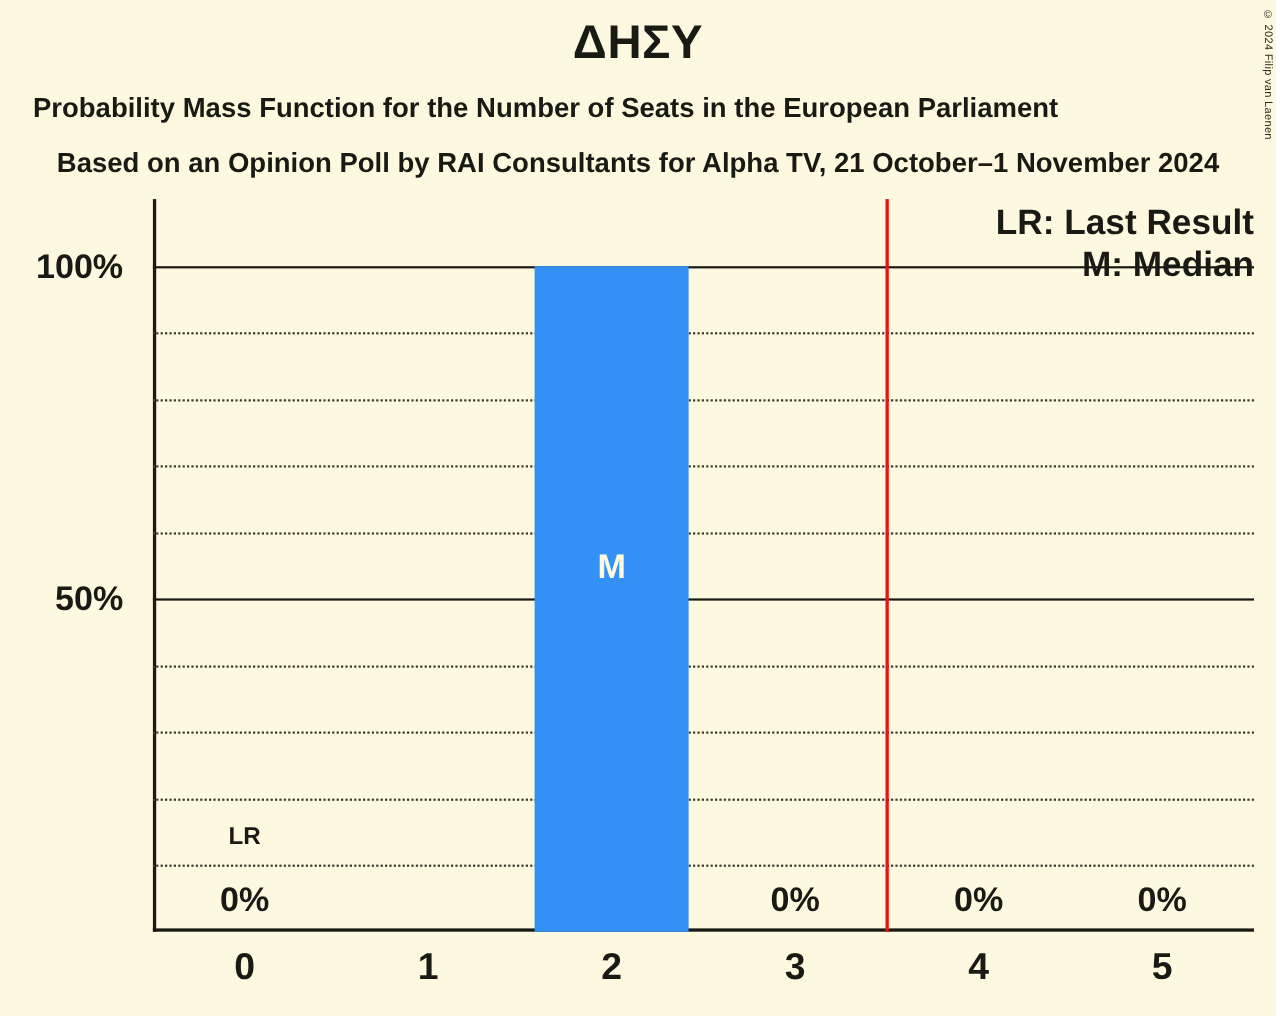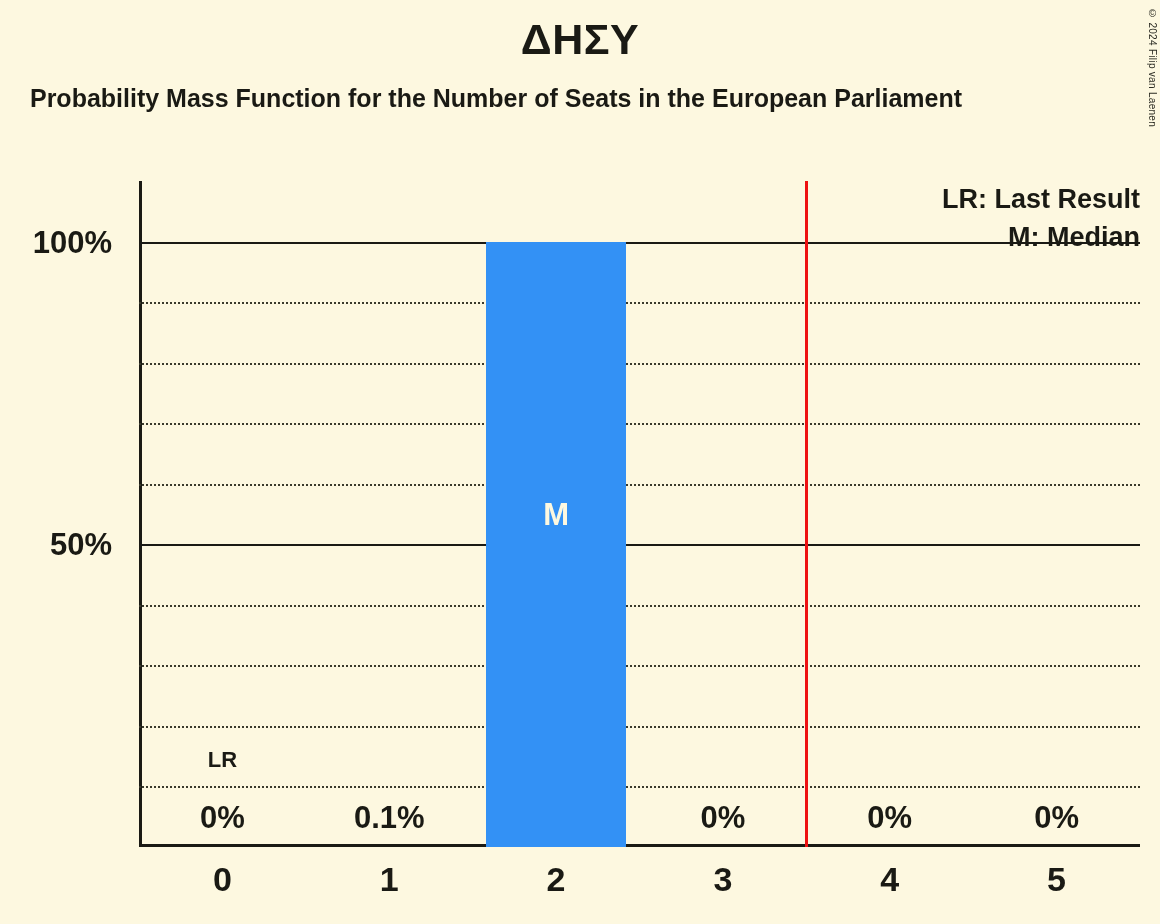--- a/index.html
+++ b/index.html
@@ -174,21 +174,21 @@
     top: 0;
     width: 3px;
     height: 666px;
     background: #ee1111;
   }
 
   
   .legend {
     position: absolute;
     right: 0;
-    font-size: 27px;
+    font-size: 32px;
     font-weight: 700;
     line-height: 1;
     white-space: nowrap;
   }
   .legend-lr { top: 5px; }
   .legend-m  { top: 43px; }
 
   
   .xticks {
     position: absolute;
@@ -206,20 +206,21 @@
     line-height: 1;
   }
 </style>
 </head>
 <body>
 
 <div id="chart-root">
 
   <div class="title">ΔΗΣΥ</div>
   <div class="subtitle">Probability Mass Function for the Number of Seats in the European Parliament</div>
+  <div class="subsubtitle">Based on an Opinion Poll by RAI Consultants for Alpha TV, 21 October–1 November 2024</div>
   <div class="copyright">© 2024 Filip van Laenen</div>
 
   <div class="plot">
     <div class="axis-y"></div>
     <div class="axis-x"></div>
 
     <div id="gridlines">
         <div class="gridline major" style="top: 60.5455px;"></div>
         <div class="gridline" style="top: 121.091px;"></div>
         <div class="gridline" style="top: 181.636px;"></div>
@@ -234,23 +235,20 @@
     <div id="yticklabels">
         <div class="ytick" style="top: 60.5455px;">100%</div>
         <div class="ytick" style="top: 363.273px;">50%</div>
       </div>
 
     <div class="bars" id="bars">
         <div class="bar-slot" style="left: 0px; width: 166.833px;">
           <div class="bar-value" style="bottom: 14px;">0%</div>
           <div class="lr-mark" style="bottom: 75.6818px;">LR</div>
         </div>
-        <div class="bar-slot" style="left: 166.833px; width: 166.833px;">
-          <div class="bar-value" style="bottom: 14px;">0.1%</div>
-        </div>
         <div class="bar-slot" style="left: 333.667px; width: 166.833px;">
           <div class="bar" style="height: 604.849px; background: rgb(51, 145, 245);"></div>
           <div class="median-mark" style="bottom: 317px; color: rgb(253, 248, 224);">M</div>
         </div>
         <div class="bar-slot" style="left: 500.5px; width: 166.833px;">
           <div class="bar-value" style="bottom: 14px;">0%</div>
         </div>
         <div class="bar-slot" style="left: 667.333px; width: 166.833px;">
           <div class="bar-value" style="bottom: 14px;">0%</div>
         </div>

